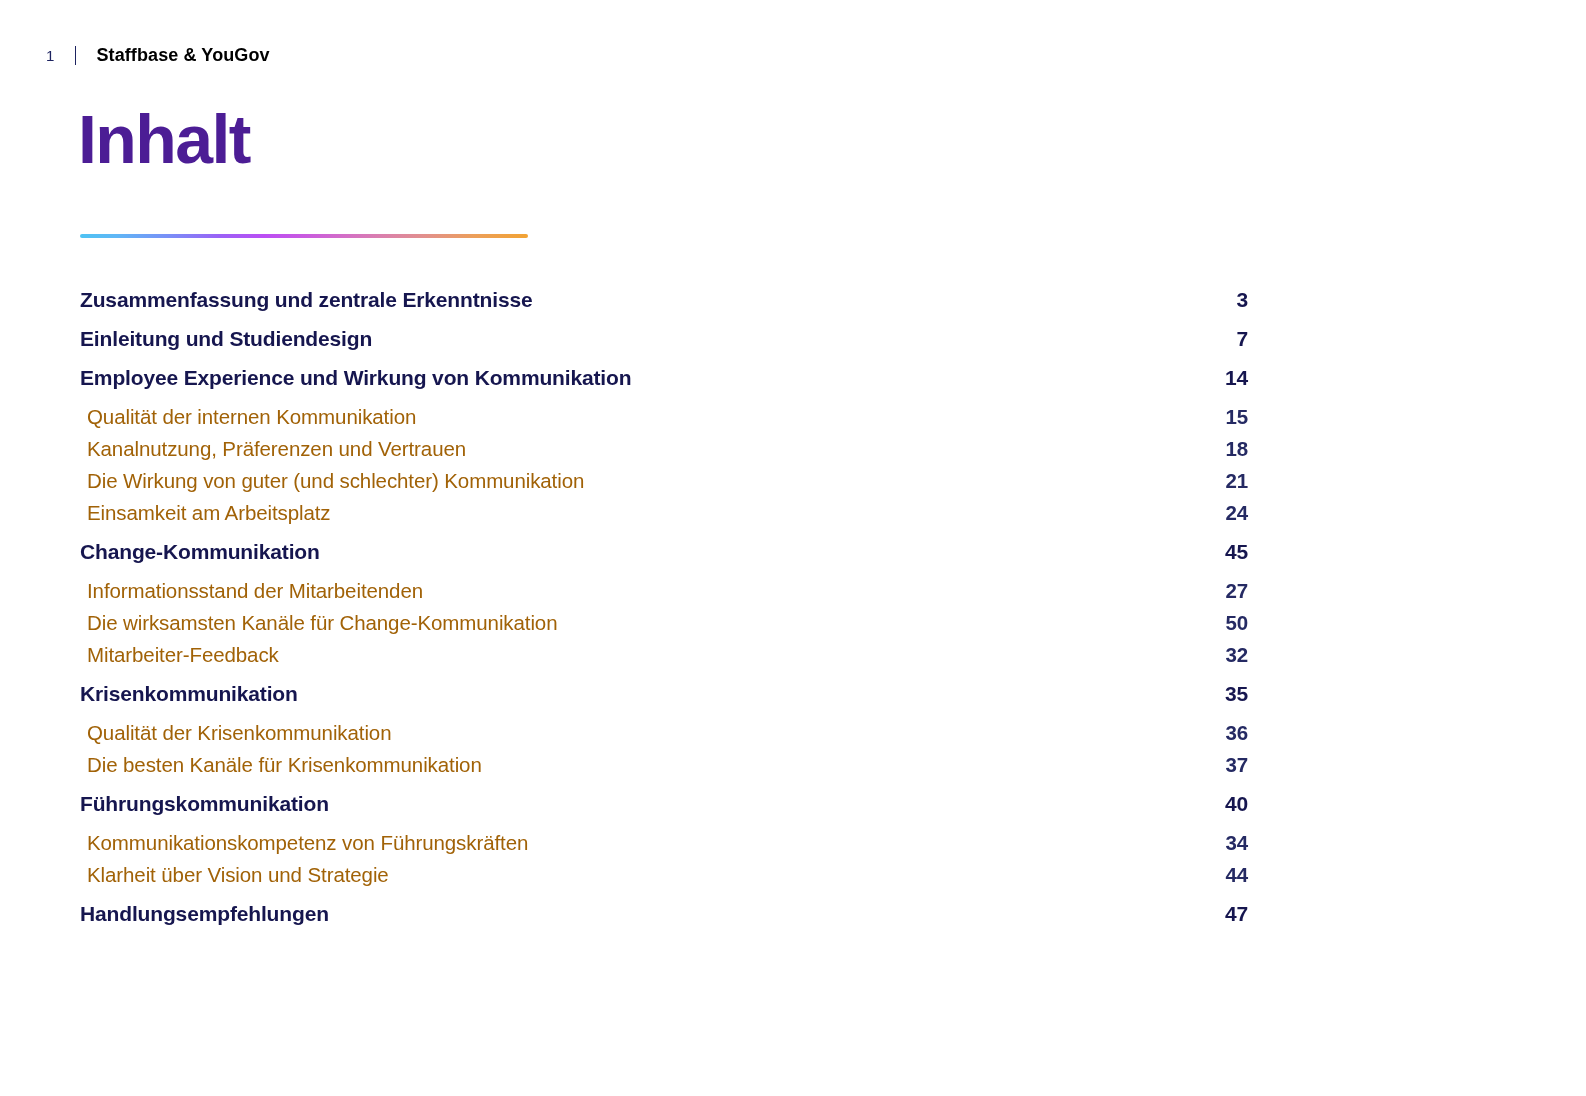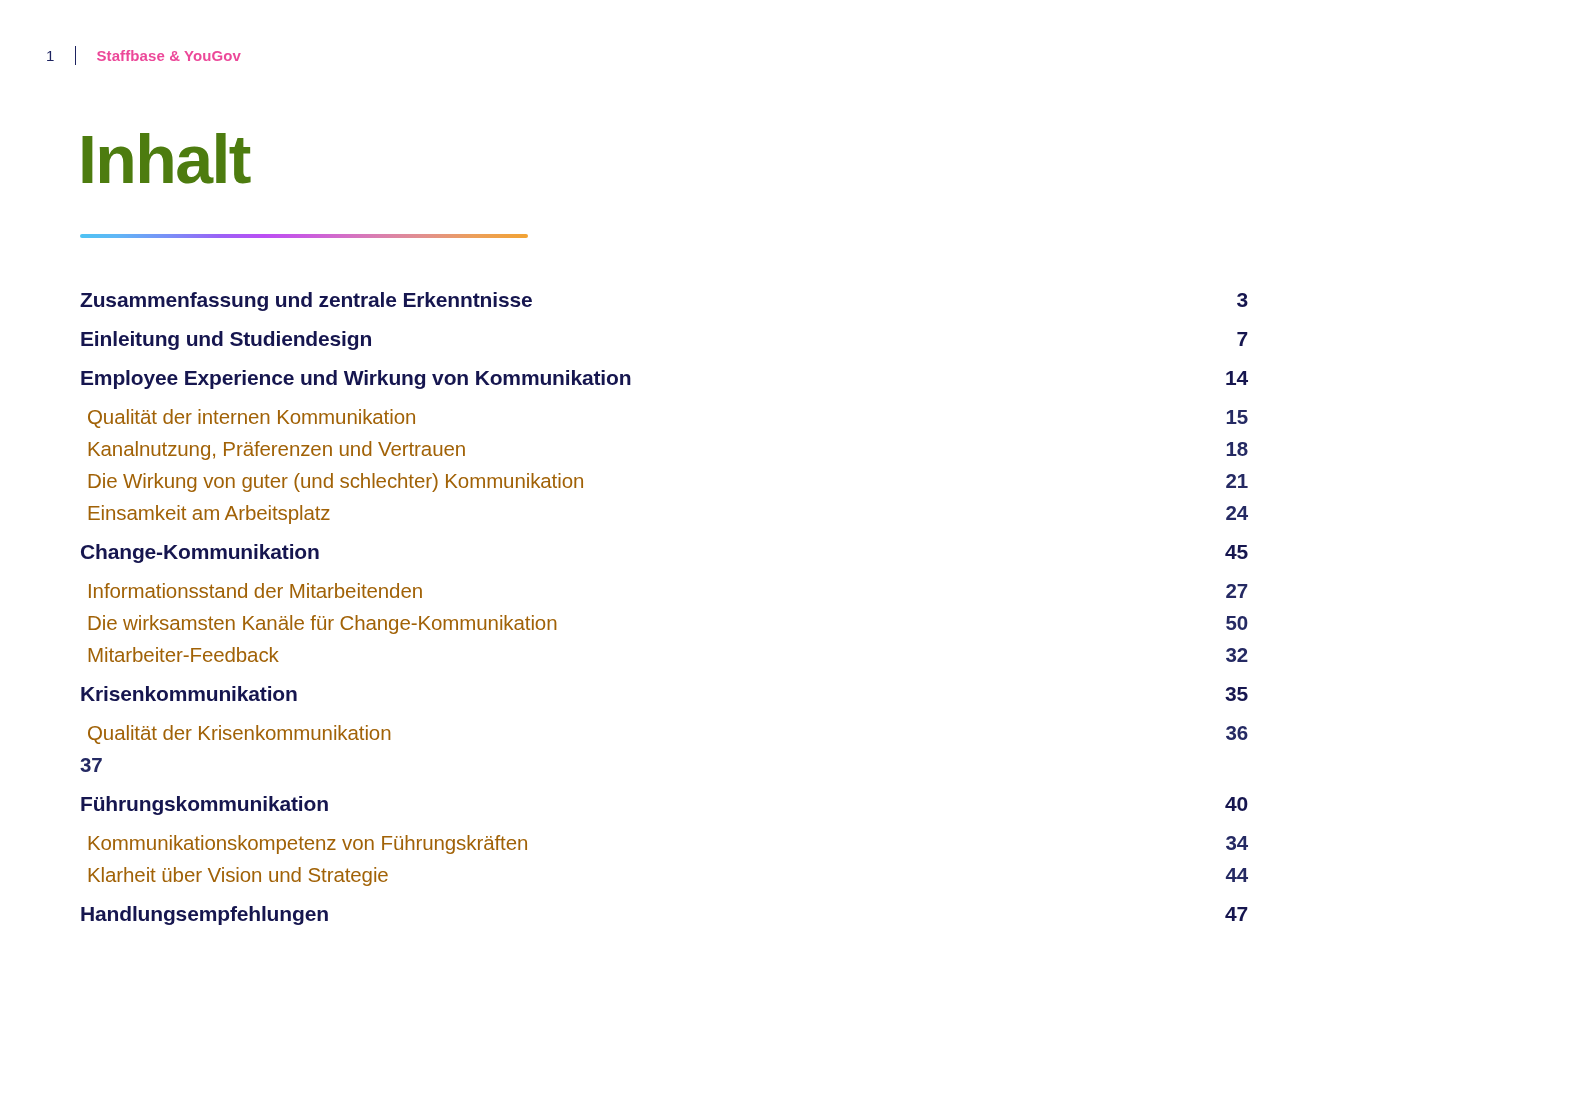--- a/index.html
+++ b/index.html
@@ -37,36 +37,36 @@
     color: #1d2360;
     letter-spacing: 0.1px;
   }
   .running-header .pipe {
     width: 1px;
     height: 19px;
     background: #1d2360;
     margin: 0 20px 0 21px;
   }
   .running-header .brand {
-    font-size: 15px;
-    font-weight: 700;
-    color: #ec4899;
+    font-size: 18px;
+    font-weight: 700;
+    color: #000000;
     letter-spacing: 0.1px;
   }
 
   
   .title {
     position: absolute;
     left: 78px;
-    top: 120px;
+    top: 100px;
     font-size: 68px;
     line-height: 78px;
     font-weight: 700;
     letter-spacing: -1.6px;
-    color: #4d7c0f;
+    color: #4c1d95;
     margin: 0;
   }
 
   
   .gradient-rule {
     position: absolute;
     left: 80px;
     top: 234px;
     width: 448px;
     height: 4px;
@@ -205,20 +205,21 @@
       </div>
       <div class="toc-row section gap-before">
         <span class="label">Krisenkommunikation</span>
         <span class="pageno">35</span>
       </div>
       <div class="toc-row sub">
         <span class="label">Qualität der Krisenkommunikation</span>
         <span class="pageno">36</span>
       </div>
       <div class="toc-row sub">
+        <span class="label">Die besten Kanäle für Krisenkommunikation</span>
         <span class="pageno">37</span>
       </div>
       <div class="toc-row section gap-before">
         <span class="label">Führungskommunikation</span>
         <span class="pageno">40</span>
       </div>
       <div class="toc-row sub">
         <span class="label">Kommunikationskompetenz von Führungskräften</span>
         <span class="pageno">34</span>
       </div>

